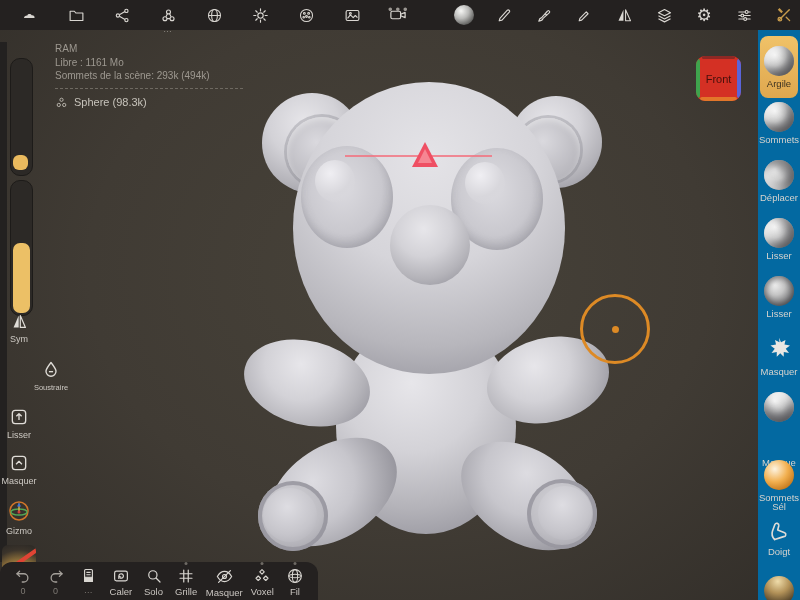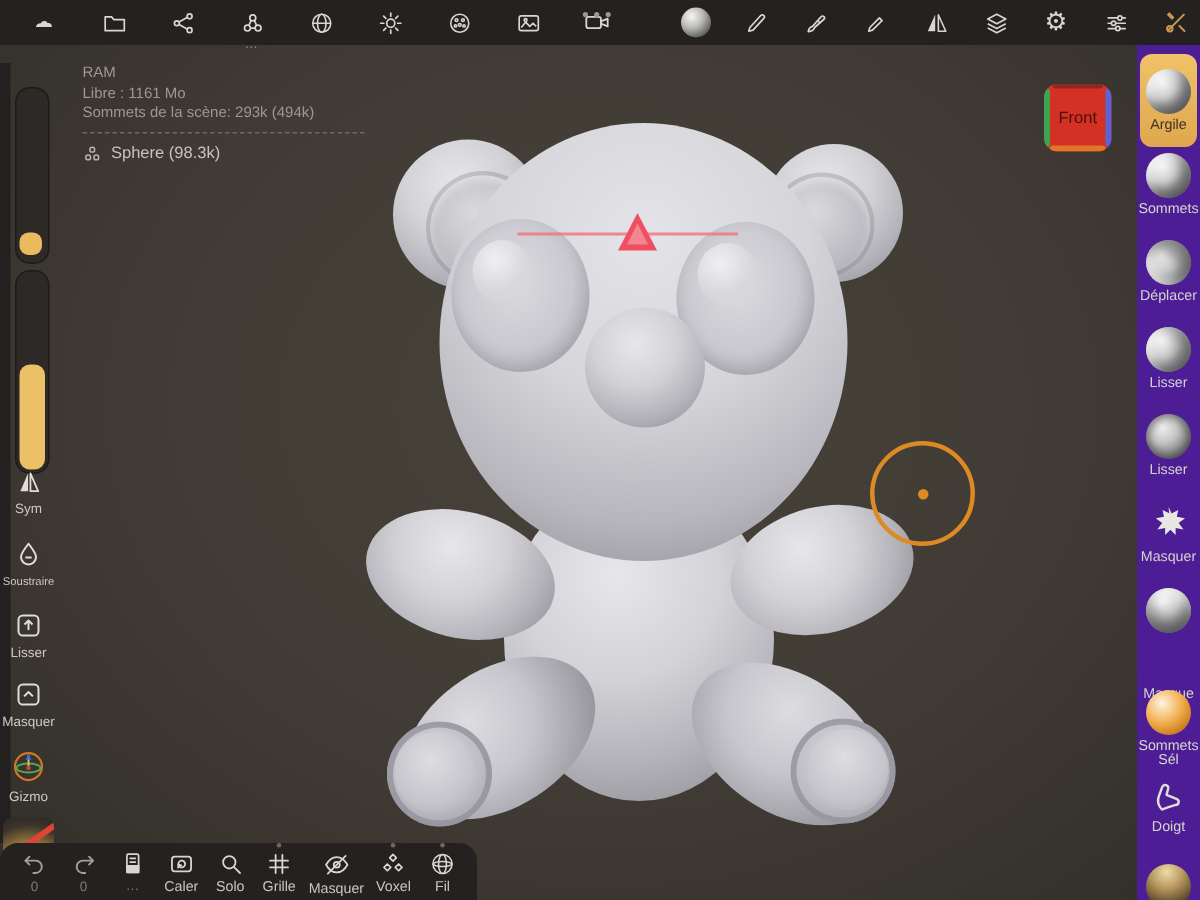--- a/index.html
+++ b/index.html
@@ -67,21 +67,21 @@
   .fill{position:absolute;left:2px;right:2px;bottom:2px;border-radius:7px;background:#ecc066;}
   .ltool{position:absolute;left:0;width:38px;display:flex;flex-direction:column;align-items:center;gap:3px;}
   .ltool .lab{color:#cdc9c3;font-size:9px;}
   .ltool .lab.sm{font-size:7.5px;}
   .falloff{position:absolute;left:2px;top:503px;width:34px;height:30px;border-radius:6px;overflow:hidden;
     background:radial-gradient(circle at 50% 120%, #f2cc7c 0%, #ab853f 42%, #3b342b 78%, #2a2724 100%);}
   .falloff i{position:absolute;left:-4px;top:46%;width:46px;height:3.5px;background:#e04434;
     transform:rotate(-35deg);border-radius:2px;}
 
   
-  .rbar{position:absolute;right:0;top:30px;width:42px;bottom:0;background:#4c1d95;z-index:15;
+  .rbar{position:absolute;right:0;top:30px;width:42px;bottom:0;background:#0369a1;z-index:15;
     display:flex;flex-direction:column;align-items:center;padding-top:6px;box-sizing:border-box;overflow:hidden;}
   .rtool{display:flex;flex-direction:column;align-items:center;gap:3px;height:58px;flex:none;}
   .rtool .lab{color:#d6d3ce;font-size:9.5px;line-height:10px;text-align:center;}
   .rtool.sel{width:38px;height:62px;border-radius:8px;background:linear-gradient(#f0c268,#dfa74e);
     justify-content:center;margin-bottom:4px;}
   .rtool.sel .lab{color:#3c3221;}
   .rtool.two{height:68px;gap:36px;}
   .tball{width:30px;height:30px;border-radius:50%;flex:none;
     background:radial-gradient(circle at 36% 30%, #f4f4f4 0%, #cecece 38%, #8b8b8d 72%, #545456 100%);}
   .tball.dent{box-shadow:inset -6px -5px 8px rgba(60,60,64,.55), inset 3px 4px 6px rgba(255,255,255,.6);}
@@ -296,21 +296,21 @@
     <div class="track" style="top:138px;height:134px;">
       <div class="fill" style="height:70px;"></div>
     </div>
     <div class="ltool" style="top:270px;">
       <svg width="19" height="19" viewBox="0 0 24 24">
           <path d="M11 4.5L4.5 19.5H11z" fill="#e0ddd8"></path>
           <path d="M13 4.5l6.5 15H13z" fill="none" stroke="#e0ddd8" stroke-width="1.5" stroke-linejoin="round"></path>
         </svg>
       <span class="lab">Sym</span>
     </div>
-    <div class="ltool" style="top:318px;">
+    <div class="ltool" style="top:318px;padding-left:32px;">
       <svg width="20" height="20" viewBox="0 0 24 24" fill="none" stroke="#e0ddd8" stroke-width="1.6" stroke-linejoin="round">
           <path d="M12 3c3.5 4.5 6 7.8 6 10.5a6 6 0 0 1-12 0C6 10.8 8.5 7.5 12 3z"></path>
           <path d="M9.5 14h5"></path>
         </svg>
       <span class="lab sm">Soustraire</span>
     </div>
     <div class="ltool" style="top:365px;">
       <svg width="20" height="20" viewBox="0 0 24 24" fill="none" stroke="#e0ddd8" stroke-width="1.6" stroke-linejoin="round">
           <rect x="4" y="4" width="16" height="16" rx="3.5"></rect>
           <path d="M12 15.5v-7M8.8 11.2L12 8l3.2 3.2"></path>

